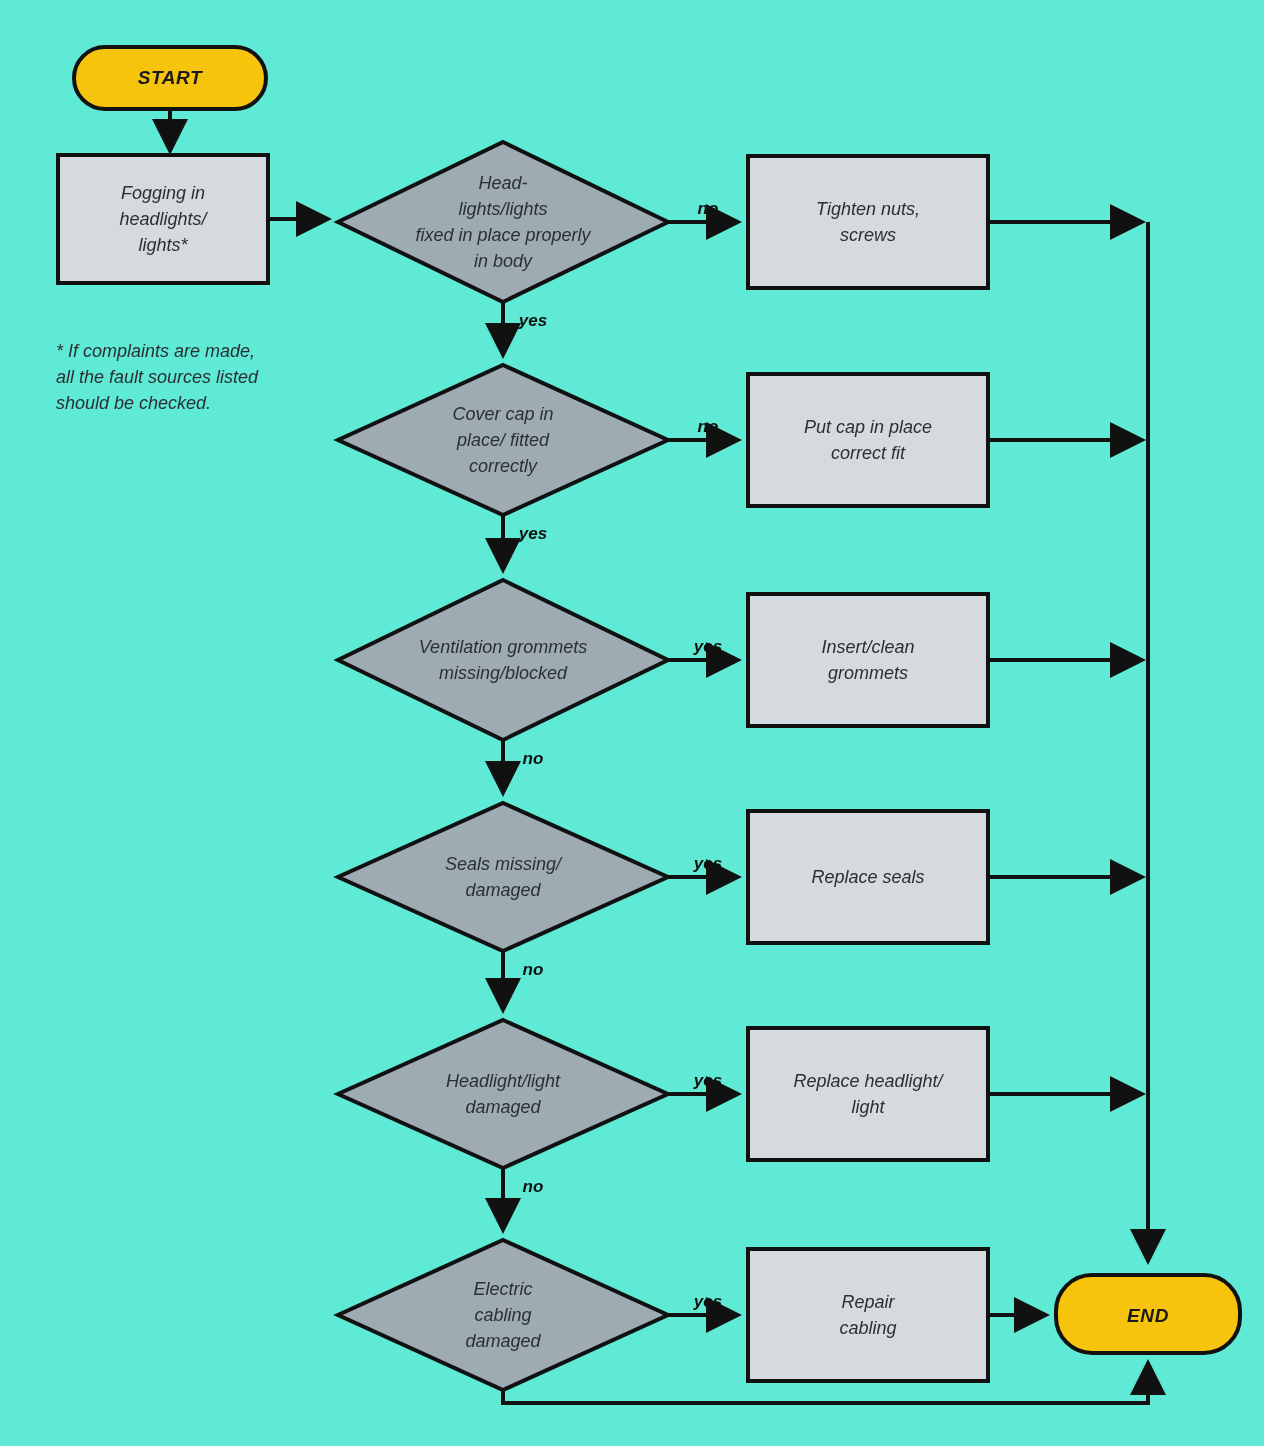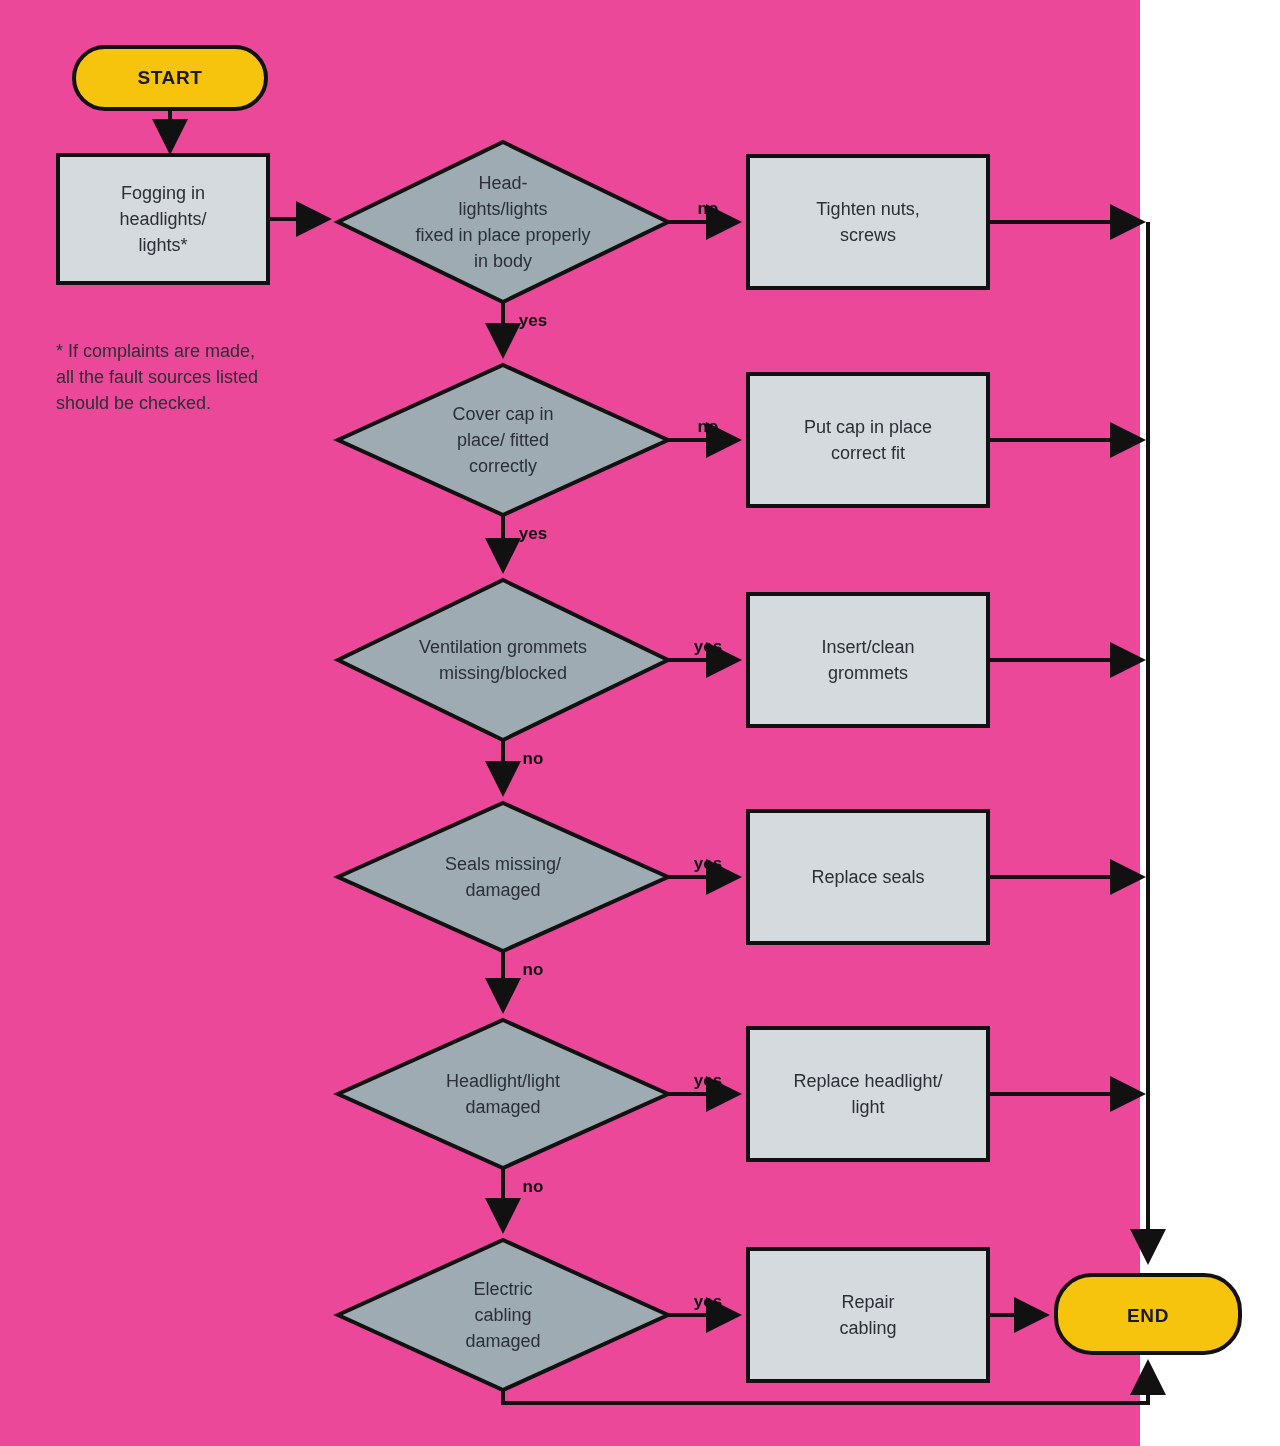--- a/index.html
+++ b/index.html
@@ -1,17 +1,17 @@
 <!DOCTYPE html>
 <html><head>
 <meta charset="utf-8">
 <style>
   html,body{margin:0;padding:0;background:#ffffff;}
   body{width:1280px;height:1446px;font-family:"Liberation Sans",sans-serif;overflow:hidden;}
-  #stage{position:relative;width:1140px;height:1446px;background:#ec4899;}
+  #stage{position:relative;width:1264px;height:1446px;background:#5eead4;font-style:italic;}
   svg#flow{position:absolute;left:0;top:0;width:1280px;height:1446px;}
 
   .node-rect{fill:#d5dade;stroke:#111111;stroke-width:4;}
   .node-diamond{fill:#9eabb3;stroke:#111111;stroke-width:4;}
   .node-term{fill:#f6c40c;stroke:#111111;stroke-width:4;}
 
   .conn{stroke:#111111;stroke-width:4;fill:none;}
 
   .t{font-family:"Liberation Sans",sans-serif;fill:#2b2f35;font-size:18px;text-anchor:middle;}
   .t-term{font-family:"Liberation Sans",sans-serif;fill:#1a1a1a;font-size:19px;font-weight:bold;text-anchor:middle;letter-spacing:.6px;}

